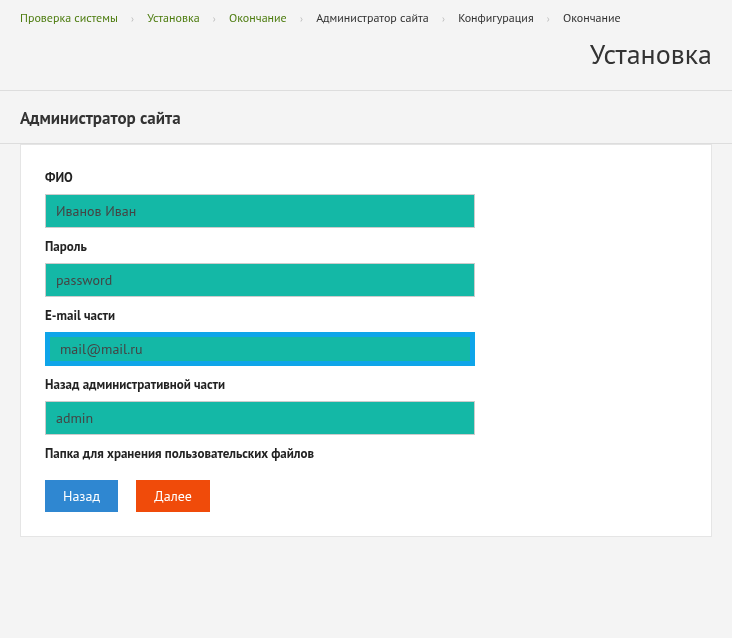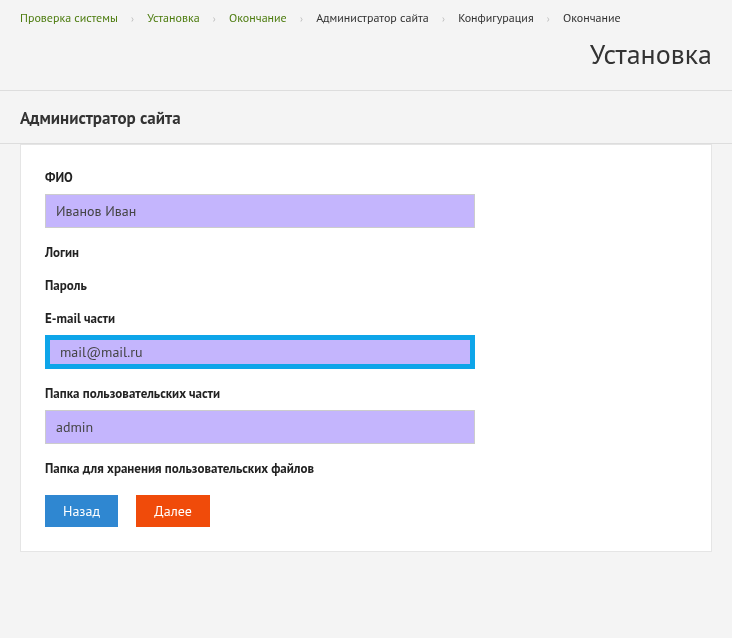--- a/index.html
+++ b/index.html
@@ -33,36 +33,36 @@
       padding: 16px 20px 14px 20px;
       font-size: 17px;
       color: #333;
     }
     .panel {
       margin: 0 20px 20px 20px;
       background: #fff;
       border: 1px solid #e5e5e5;
       padding: 24px 24px 24px 24px;
     }
-    .field { margin-bottom: 16px; }
+    .field { margin-bottom: 10px; }
     .field-label {
       display: block;
       font-size: 13px;
       font-weight: 700;
       color: #222;
       margin-bottom: 8px;
     }
     .text-input {
       width: 430px;
       height: 34px;
       padding: 6px 10px;
       font-size: 14px;
       color: #444;
       border: 1px solid #ccc;
-      background: #c4b5fd;
+      background: #14b8a6;
       outline: none;
       font-family: inherit;
     }
     .text-input.focused {
       border: 5px solid #0ea5e9;
     }
     .button-row { margin-top: 18px; }
     .btn {
       display: inline-block;
       height: 32px;
@@ -109,34 +109,34 @@
 <div class="divider"></div>
 
 <div class="panel">
 
   <div class="field">
     <label class="field-label">ФИО</label>
     <input class="text-input" type="text" value="Иванов Иван" style="">
   </div>
 
   <div class="field">
-    <label class="field-label">Логин</label>
   </div>
 
   <div class="field">
     <label class="field-label">Пароль</label>
+    <input class="text-input" type="text" value="password" style="">
   </div>
 
   <div class="field">
     <label class="field-label">E-mail части</label>
     <input class="text-input focused" type="text" value="mail@mail.ru" style="">
   </div>
 
   <div class="field">
-    <label class="field-label">Папка пользовательских части</label>
+    <label class="field-label">Назад административной части</label>
     <input class="text-input" type="text" value="admin" style="">
   </div>
 
   <div class="field">
     <label class="field-label">Папка для хранения пользовательских файлов</label>
   </div>
 
   <div class="button-row">
     <button class="btn btn-back">Назад</button>
     <button class="btn btn-next">Далее</button>

